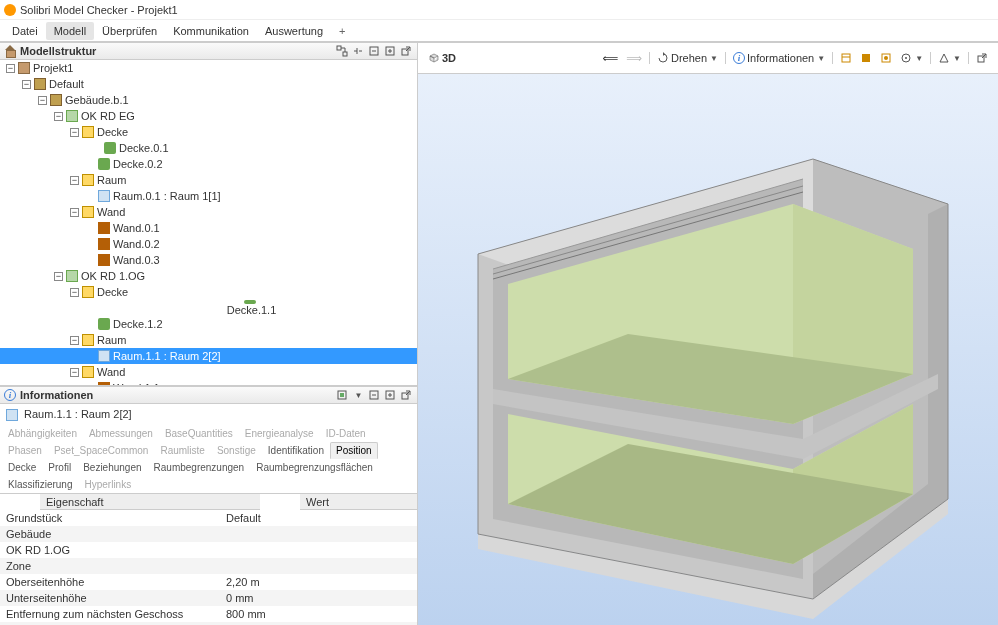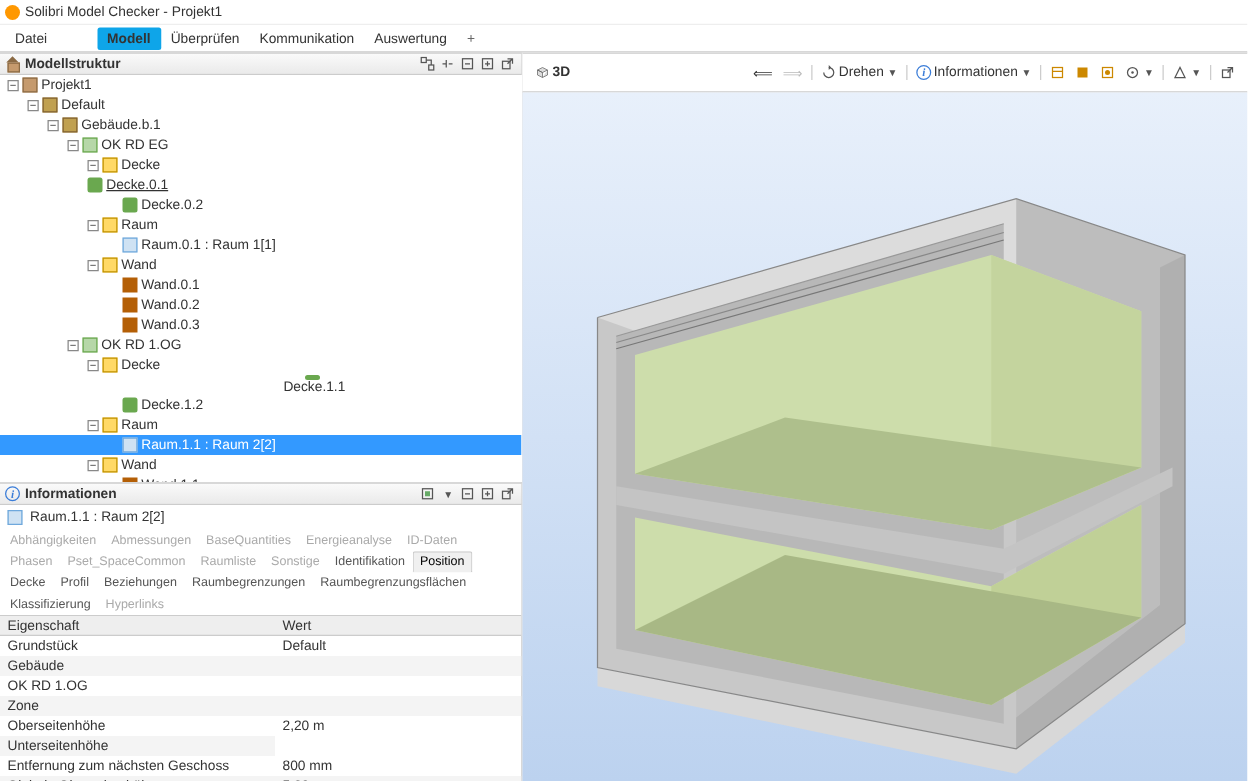--- a/index.html
+++ b/index.html
@@ -1,21 +1,21 @@
 <!DOCTYPE html>
 <html><head>
 <meta charset="utf-8">
 <style>
 * { box-sizing: border-box; margin: 0; padding: 0; }
 body { font-family: Tahoma, Arial, sans-serif; font-size: 11px; color: #333; background: #fff; width: 998px; height: 625px; overflow: hidden; }
 .title-bar { height: 20px; background: #fff; display: flex; align-items: center; padding: 0 4px; border-bottom: 1px solid #eee; }
 .title-bar .logo { width: 12px; height: 12px; border-radius: 50%; background: #ff9800; margin-right: 4px; }
 .menu-bar { height: 22px; background: #fff; display: flex; align-items: center; padding: 0 4px; border-bottom: 1px solid #ccc; }
 .menu-item { padding: 3px 8px; cursor: pointer; }
-.menu-item.active { background: #0ea5e9; font-weight: bold; border-radius: 2px; margin-left: 32px; }
+.menu-item.active { background: #e5e5e5; font-weight: normal; border-radius: 2px; }
 .menu-plus { padding: 3px 8px; cursor: pointer; color: #666; }
 .main { display: flex; height: calc(625px - 42px); }
 .left { width: 418px; display: flex; flex-direction: column; border-right: 1px solid #ccc; }
 .panel-header { height: 18px; background: linear-gradient(#fafafa,#eaeaea); border-bottom: 1px solid #ccc; border-top: 1px solid #ccc; display: flex; align-items: center; padding: 0 4px; font-weight: bold; }
 .panel-header .spacer { flex: 1; }
 .panel-icons { display: flex; gap: 2px; }
 .panel-icons span { width: 14px; height: 14px; display: flex; align-items: center; justify-content: center; cursor: pointer; border: 1px solid transparent; }
 .tree { flex: 1; overflow: auto; background: #fff; font-size: 11px; }
 .tree-row { height: 16px; display: flex; align-items: center; white-space: nowrap; cursor: pointer; }
 .tree-row.selected { background: #3399ff; color: #fff; }
@@ -30,21 +30,21 @@
 .ico-wall { background: #b45f06; }
 .info-panel { height: 240px; display: flex; flex-direction: column; border-top: 1px solid #ccc; }
 .breadcrumb { padding: 4px 6px; font-size: 11px; color: #333; background:#fff;}
 .tabs-wrap { display: flex; flex-wrap: wrap; background: #fff; border-bottom: 1px solid #ccc; padding: 0 2px; }
 .tab { padding: 2px 5px; font-size: 10px; color: #555; cursor: pointer; border: 1px solid transparent; }
 .tab.dim { color: #aaa; }
 .tab.active { background: #f0f0f0; border: 1px solid #ccc; border-bottom-color: #f0f0f0; color: #000; border-radius: 2px 2px 0 0; }
 .prop-table { flex: 1; overflow: auto; }
 .prop-row { display: flex; height: 16px; align-items: center; }
 .prop-row:nth-child(even) .cell { background: #f4f4f4; }
-.prop-row.header .cell { background: #eee; font-weight: normal; border-bottom: 1px solid #ccc; }
+.prop-row.header .cell { background: #eee; font-weight: normal; border-bottom: 1px solid #ccc; margin-left: 40px; }
 .cell { padding: 0 6px; font-size: 11px; height:16px; display:flex; align-items:center;}
 .cell.key { width: 220px; }
 .cell.val { flex: 1; }
 .right { flex: 1; display: flex; flex-direction: column; }
 .view-toolbar { height: 32px; background: #fff; display: flex; align-items: center; padding: 0 6px; border-bottom: 1px solid #ccc; border-top: 1px solid #ccc;}
 .view-toolbar .spacer { flex: 1; }
 .tb-btn { display: inline-flex; align-items: center; gap: 2px; padding: 1px 4px; cursor: pointer; font-size: 11px; color: #333;}
 .tb-sep { width:1px; height:12px; background:#ccc; margin:0 3px;}
 .viewport { flex: 1; background: linear-gradient(#e8f0fb, #bcd2ef); position: relative; overflow: hidden; }
 svg.model3d { position:absolute; inset:0; }
@@ -127,21 +127,21 @@
         <div class="tree-row" style="padding-left: 54px;">
           <span class="expander">−</span>
           <span class="tree-icon ico-layer"></span>
           <span>OK RD EG</span>
         </div>
         <div class="tree-row" style="padding-left: 70px;">
           <span class="expander">−</span>
           <span class="tree-icon ico-folder"></span>
           <span>Decke</span>
         </div>
-        <div class="tree-row" style="padding-left: 58px; text-decoration: underline;">
+        <div class="tree-row" style="padding-left: 92px;">
           <span style="width: 12px; display: inline-block;"></span>
           <span class="tree-icon ico-slab"></span>
           <span>Decke.0.1</span>
         </div>
         <div class="tree-row" style="padding-left: 86px;">
           <span style="width: 12px; display: inline-block;"></span>
           <span class="tree-icon ico-slab"></span>
           <span>Decke.0.2</span>
         </div>
         <div class="tree-row" style="padding-left: 70px;">
@@ -295,20 +295,21 @@
             <div class="prop-row">
               <div class="cell key">Zone</div>
               <div class="cell val"></div>
             </div>
             <div class="prop-row">
               <div class="cell key">Oberseitenhöhe</div>
               <div class="cell val">2,20 m</div>
             </div>
             <div class="prop-row">
               <div class="cell key">Unterseitenhöhe</div>
+              <div class="cell val">0 mm</div>
             </div>
             <div class="prop-row">
               <div class="cell key">Entfernung zum nächsten Geschoss</div>
               <div class="cell val">800 mm</div>
             </div>
             <div class="prop-row">
               <div class="cell key">Globale Oberseitenhöhe</div>
               <div class="cell val">5,20 m</div>
             </div>
           </div>

